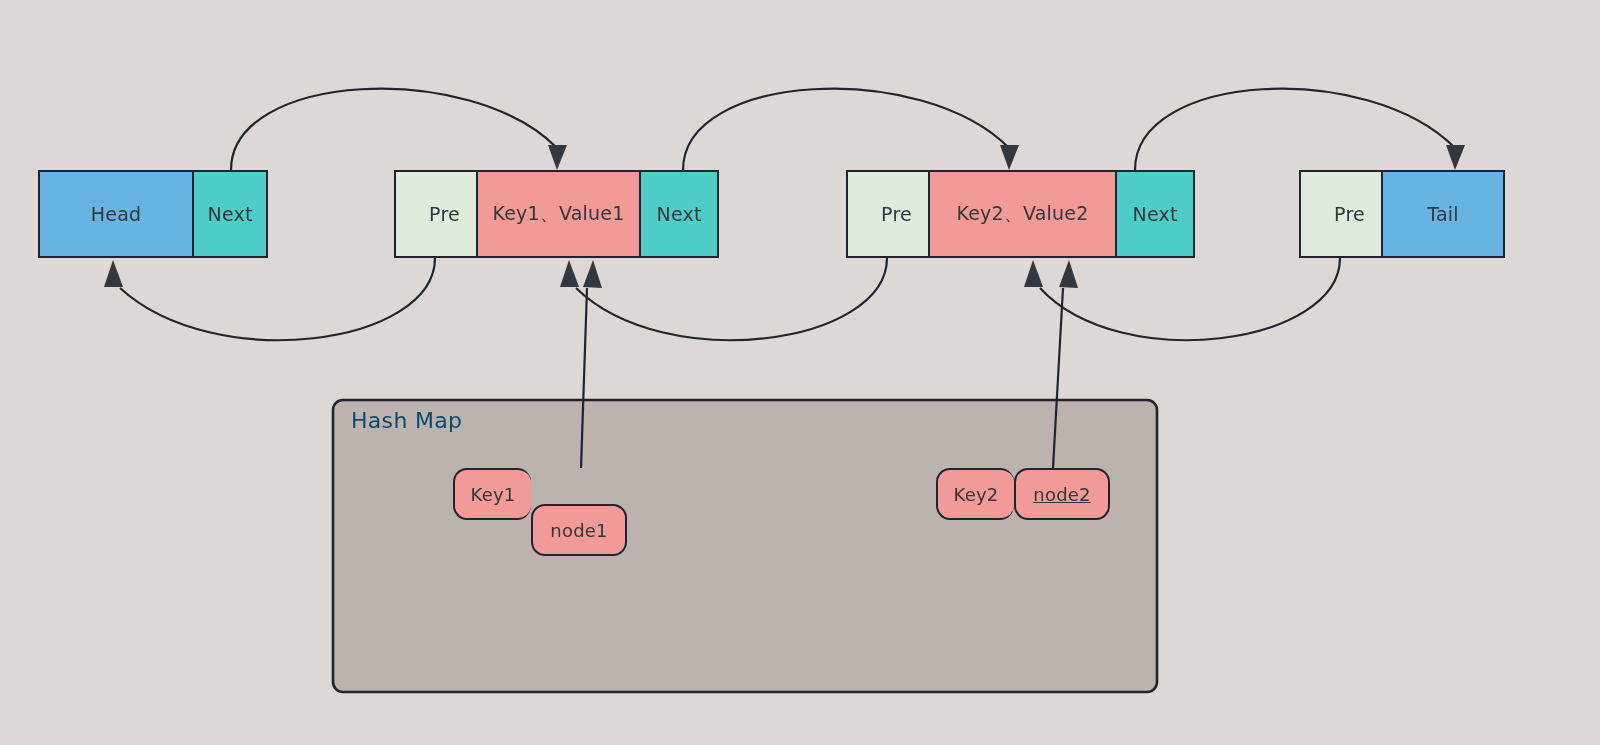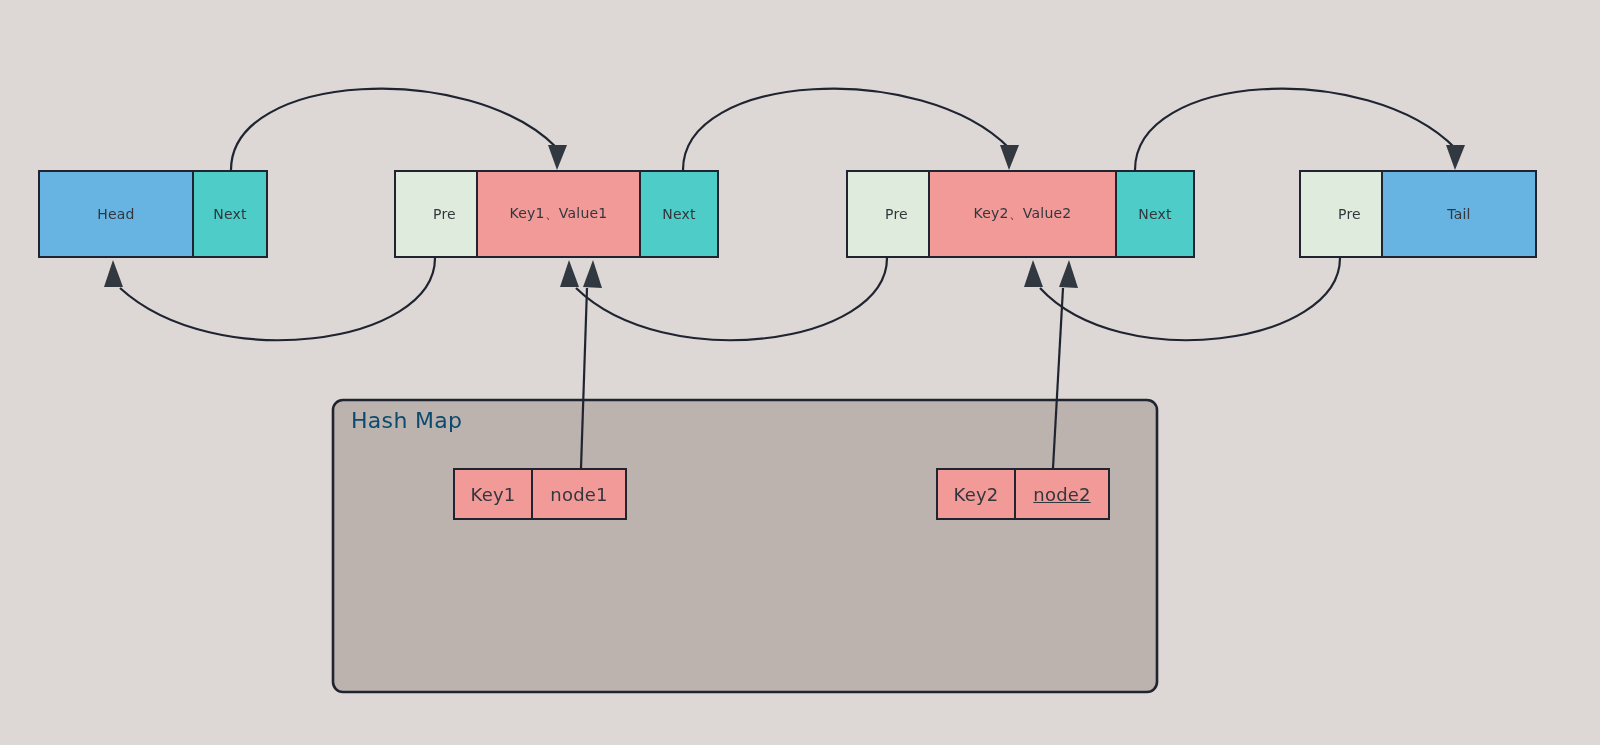--- a/index.html
+++ b/index.html
@@ -40,21 +40,21 @@
     stroke: #1f2430;
     stroke-width: 2.6;
   }
   .cell {
     position: absolute;
     box-sizing: border-box;
     border: 2px solid #1f2430;
     display: flex;
     align-items: center;
     justify-content: center;
-    font-size: 14px;
+    font-size: 19px;
     color: #33373d;
     letter-spacing: 0.2px;
     white-space: nowrap;
   }
   .cell.blue   { background: #67b4e2; }
   .cell.teal   { background: #4ecdc8; }
   .cell.pink   { background: #f29a98; }
   .cell.mint   { background: #dfecdd; padding-left: 17px; }
   .node-group {
     position: absolute;
@@ -74,20 +74,21 @@
     letter-spacing: 0.3px;
   }
   .hm-entry {
     position: absolute;
     display: flex;
   }
   .hm-entry .cell {
     position: relative;
     border-right-width: 0;
     font-size: 18px;
+    border-radius: 14px;
   }
   .hm-entry .cell:last-child {
     border-right-width: 2px;
   }
 </style>
 </head>
 <body>
 
 <div id="canvas">
 
@@ -149,28 +150,28 @@
   </div>
 
   <div class="node-group" style="left:846px; top:170px; height:88px;">
     <div class="cell mint" style="width:82px; height:88px;">Pre</div>
     <div class="cell pink" style="width:187px; height:88px;">Key2、Value2</div>
     <div class="cell teal" style="width:80px; height:88px;">Next</div>
   </div>
 
   <div class="node-group" style="left:1299px; top:170px; height:88px;">
     <div class="cell mint" style="width:82px; height:88px;">Pre</div>
-    <div class="cell blue" style="width:156px; height:88px;">Tail</div>
+    <div class="cell blue" style="width:124px; height:88px;">Tail</div>
   </div>
 
   <div class="hashmap-label" style="left:351px; top:408px;">Hash Map</div>
 
   <div class="hm-entry" style="left:453px; top:468px; height:52px;">
     <div class="cell pink" style="width:78px; height:52px;">Key1</div>
-    <div class="cell pink" style="width:96px; height:52px;">node1</div>
+    <div class="cell pink" style="width:96px; height:52px;margin-top:36px;">node1</div>
   </div>
 
   <div class="hm-entry" style="left:936px; top:468px; height:52px;">
     <div class="cell pink" style="width:78px; height:52px;">Key2</div>
     <div class="cell pink" style="width:96px; height:52px;text-decoration:underline;">node2</div>
   </div>
 
 </div>
 
 </body></html>

